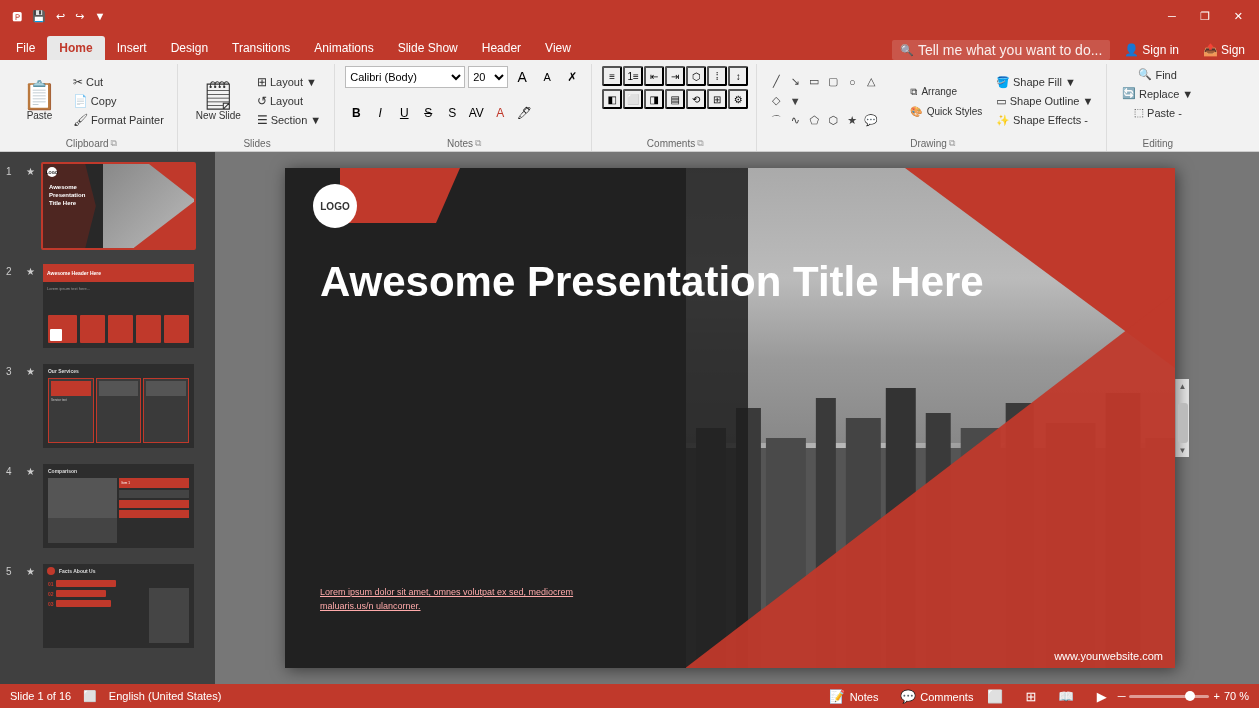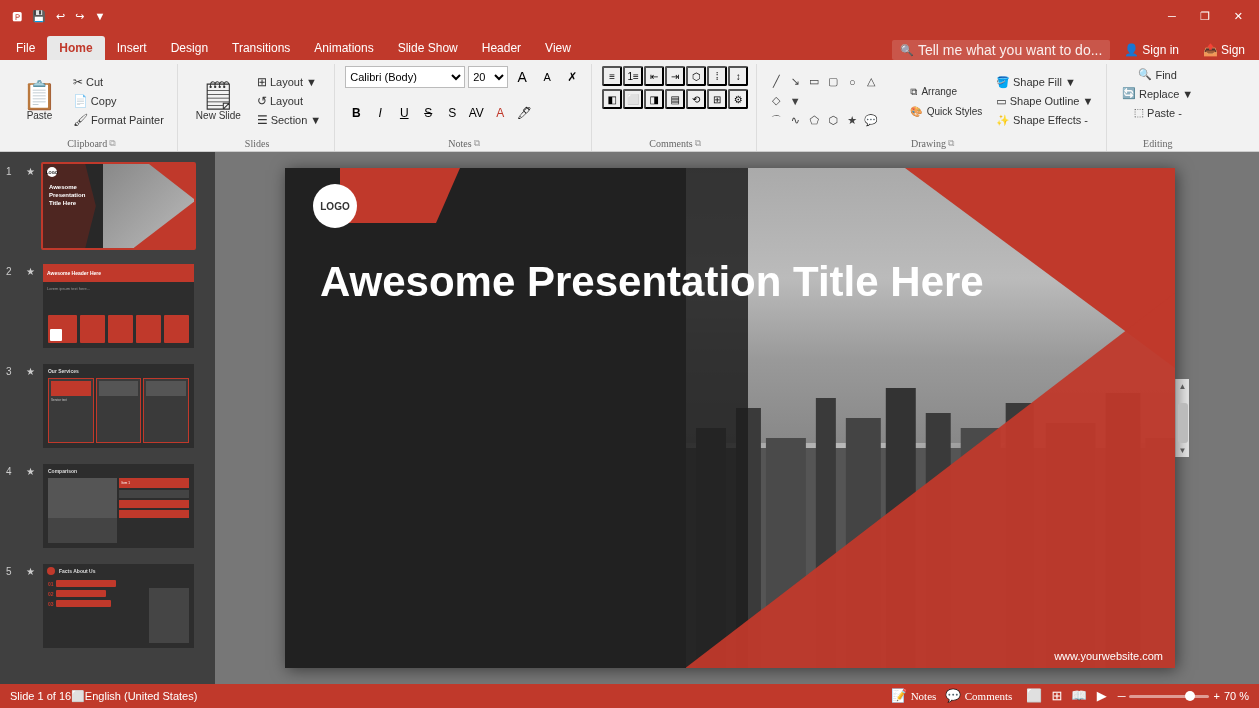--- a/index.html
+++ b/index.html
@@ -70,21 +70,21 @@
       padding: 2px 8px 2px;
       min-width: fit-content;
     }
     .ribbon-group:last-child { border-right: none; }
     .ribbon-group-content { display: flex; align-items: center; gap: 3px; flex: 1; }
     .ribbon-group-label {
       font-size: 10px;
       color: #666;
       margin-top: auto;
       padding-top: 2px;
-      display: flex; align-items: flex-end; gap: 2px; font-family: Liberation Serif, serif;
+      display: flex; align-items: flex-end; gap: 2px;
     }
     .group-expand { font-size: 9px; color: #999; cursor: pointer; }
 
     .rb-btn {
       display: flex; flex-direction: column; align-items: center;
       padding: 3px 6px; cursor: pointer; border-radius: 3px;
       font-size: 10px; color: #333; min-width: 32px;
     }
     .rb-btn .icon { font-size: 18px; line-height: 1; }
     .rb-btn.large { padding: 4px 8px; }
@@ -189,23 +189,23 @@
     .status-bar {
       height: 24px;
       background: #c0392b;
       display: flex;
       align-items: center;
       justify-content: space-between;
       padding: 0 10px;
       font-size: 11px;
       color: white;
     }
-    .status-left { display: flex; align-items: center; }
+    .status-left { display: flex; align-items: center; gap: 12px; }
     .status-right { display: flex; align-items: center; gap: 8px; }
-    .view-btns { display: flex; gap: 3px; font-family: Liberation Serif, serif; }
+    .view-btns { display: flex; gap: 16px; }
     .view-btn { font-size: 13px; cursor: pointer; color: white; padding: 1px 3px; }
     .zoom-control { display: flex; align-items: center; gap: 4px; }
     .zoom-slider {
       width: 80px;
       height: 3px;
       background: rgba(255,255,255,0.5);
       border-radius: 2px;
       position: relative;
     }
     .zoom-thumb {
@@ -666,20 +666,24 @@
       <div class="s1-logo">
         <span style="font-size:10px;font-weight:bold;color:#333;">LOGO</span>
       </div>
 
       <div style="position:absolute;left:55px;top:0;width:120px;height:55px;background:#c0392b;clip-path:polygon(0 0,100% 0,80% 100%,0 100%);z-index:4;"></div>
 
       <div class="s1-title">
         <div style="z-index:5;position:relative;">Awesome Presentation Title Here</div>
       </div>
 
+      <div class="s1-subtitle">
+        <div style="z-index:5;position:relative;white-space:pre-line;">Lorem ipsum dolor sit amet, omnes volutpat ex sed, mediocrem
+maluaris.us/n ulancorner.</div>
+      </div>
 
       <div class="s1-website">
         <span>www.yourwebsite.com</span>
       </div>
 
     </div>
 
     <div class="v-scroll">
       <div class="scroll-btn">▲</div>
       <div class="scroll-track">

